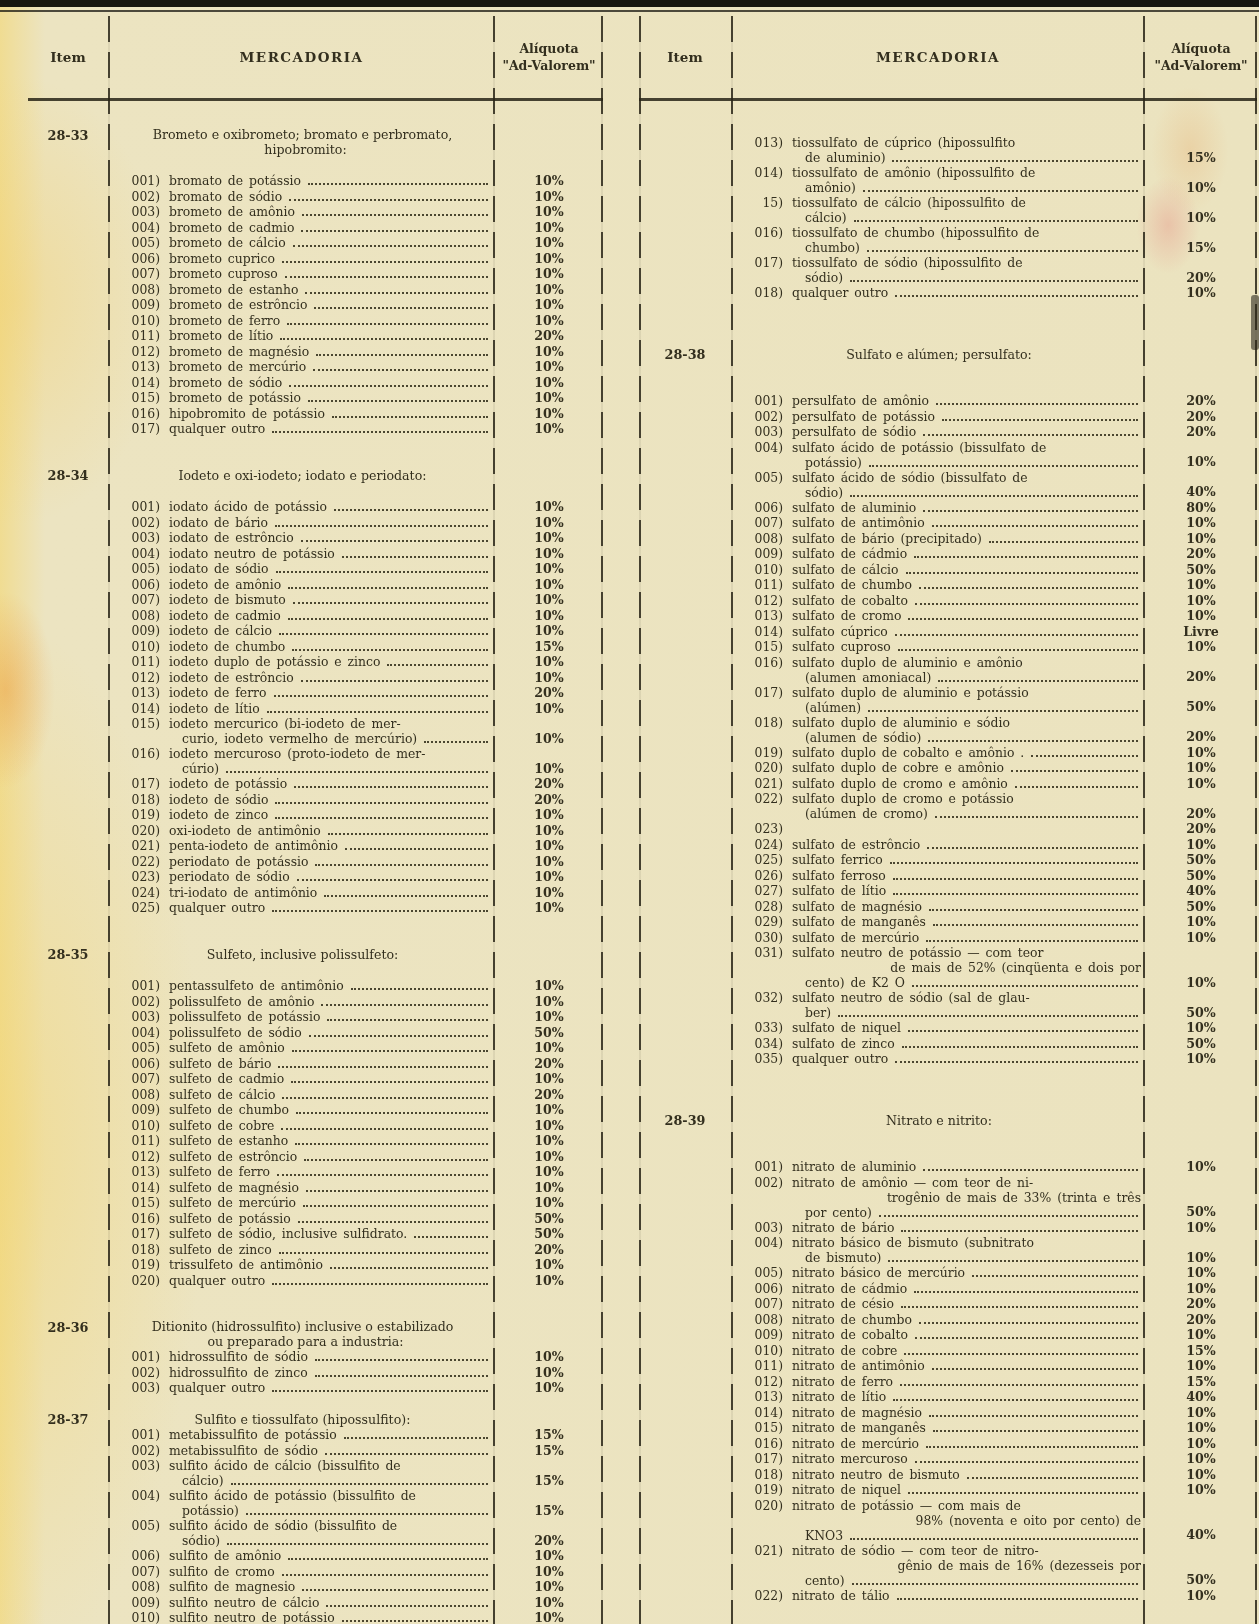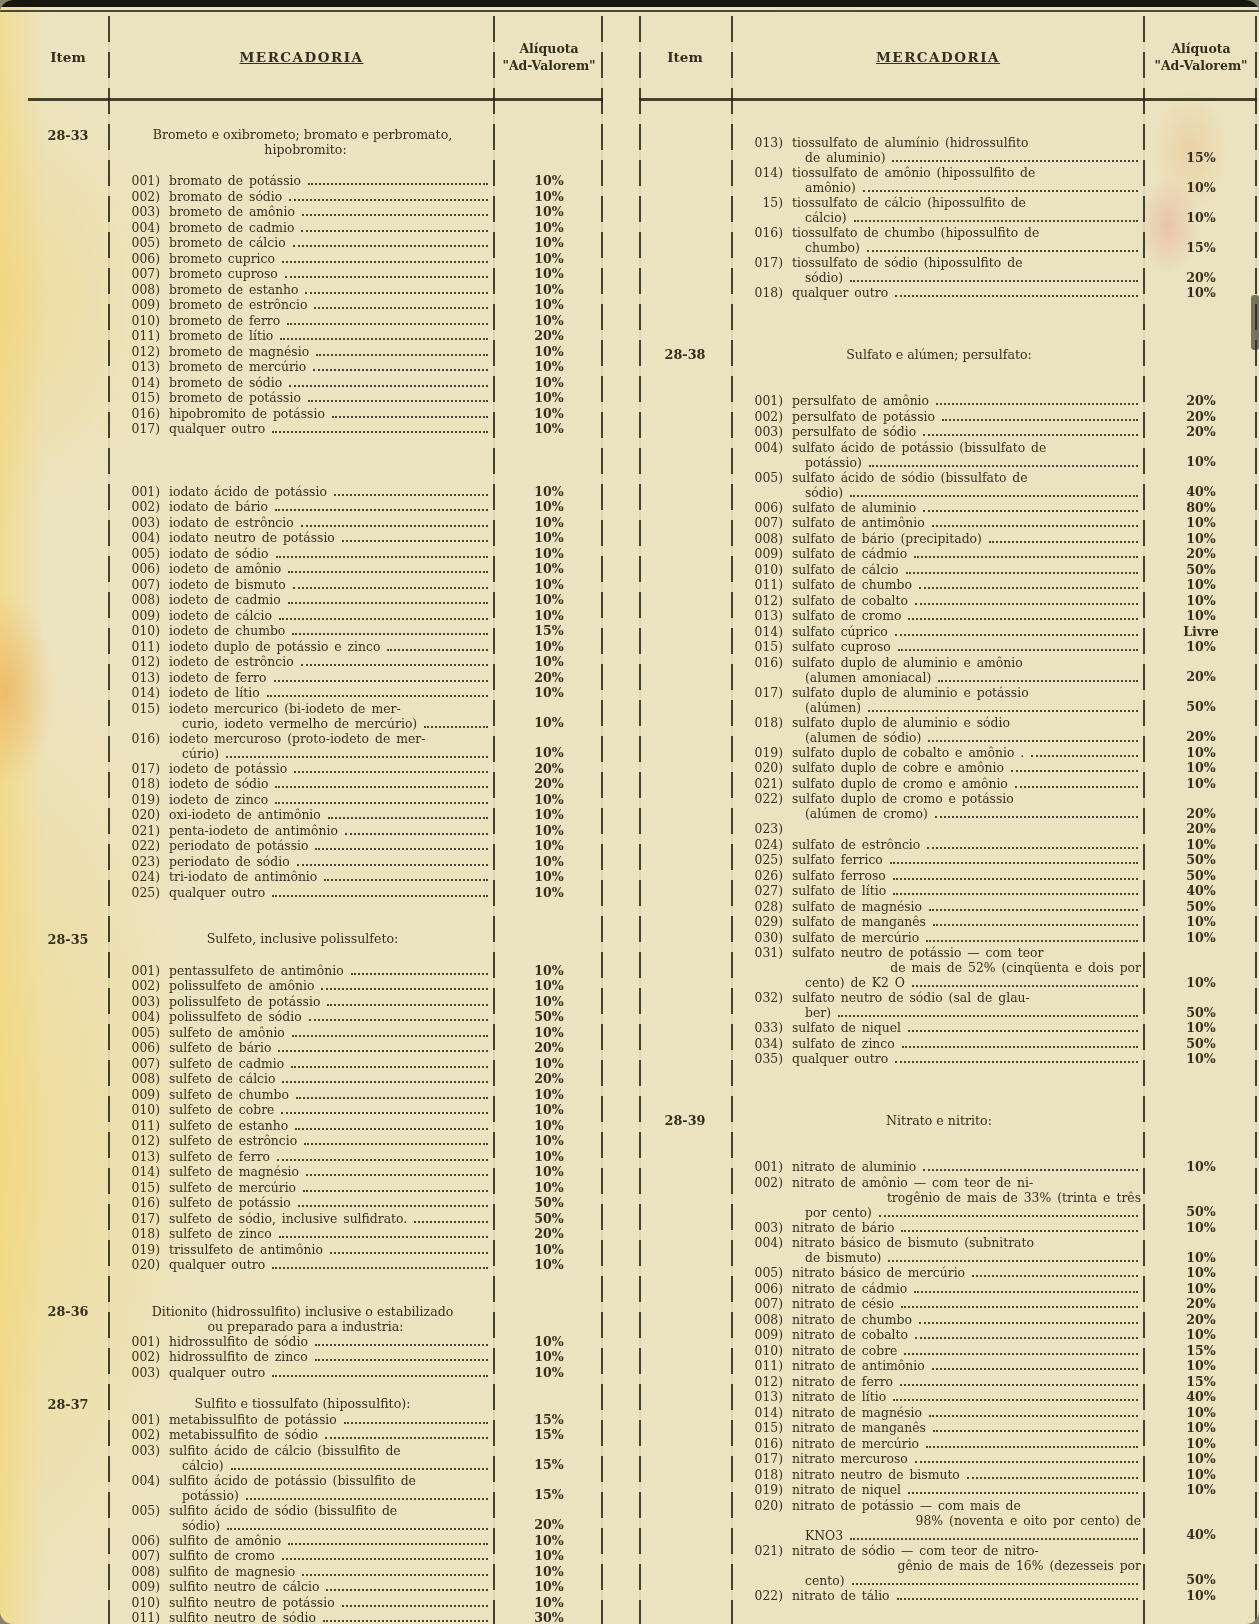--- a/index.html
+++ b/index.html
@@ -8,41 +8,40 @@
     font-family:"DejaVu Serif","Liberation Serif",serif;
     color:#332f1e;
     background-color:#ebe3bf;
     background-image:
       radial-gradient(ellipse 70px 140px at 6px 690px, rgba(235,150,55,0.45), transparent 70%),
       radial-gradient(ellipse 45px 70px at 1168px 225px, rgba(228,120,115,0.30), transparent 70%),
       radial-gradient(ellipse 55px 90px at 1190px 150px, rgba(230,160,90,0.25), transparent 70%),
       radial-gradient(ellipse 260px 700px at 10px 1150px, rgba(243,212,110,0.50), transparent 75%),
       radial-gradient(ellipse 200px 300px at 15px 300px, rgba(243,205,100,0.40), transparent 75%),
       linear-gradient(90deg,#f0dc92 0px,#ece4c1 45px,#ebe3bf 100%);
-    border-radius: 13px;
   }
   .topbar1{position:absolute;top:0;left:0;right:0;height:7px;background:#17160f;}
   .topbar2{position:absolute;top:10px;left:0;right:0;height:2px;background:rgba(23,22,15,0.75);}
   .edge-mark{position:absolute;right:0;top:295px;width:8px;height:55px;background:rgba(30,28,18,0.55);border-radius:3px;}
   .cols{position:absolute;top:16px;left:0;display:flex;}
   .col{position:relative;}
   .col.left{margin-left:28px;width:575px;}
   .col.right{margin-left:36px;width:618px;}
   
   .vline{position:absolute;top:0;bottom:0;width:2px;
     background:repeating-linear-gradient(180deg, rgba(40,36,22,0.85) 0 26px, rgba(40,36,22,0.08) 26px 36px);}
   .col.left .v1{left:80px;} .col.left .v2{right:108px;} .col.left .vr{right:0;}
   .col.right .v0{left:0;} .col.right .v1{left:92px;} .col.right .v2{right:112px;} .col.right .vr{right:0;}
   
   .thead{display:grid;align-items:center;height:82px;
     border-bottom:3px solid rgba(40,36,22,0.85);}
   .col.left .thead{grid-template-columns:80px 1fr 108px;}
   .col.right .thead{grid-template-columns:92px 1fr 112px;}
   .th{text-align:center;font-weight:700;font-size:13.5px;}
-  .th.merc{letter-spacing:1.5px;text-decoration:underline;}
+  .th.merc{letter-spacing:1.5px;}
   .th.aliq{font-weight:700;font-size:12.5px;line-height:17px;}
   .th.aliq .sub{font-weight:700;}
   
   .tbody{padding-top:26px;}
   .row{display:grid;}
   .col.left .row{grid-template-columns:80px 1fr 108px;}
   .col.right .row{grid-template-columns:92px 1fr 112px;}
   .c-item{text-align:center;font-weight:700;font-size:12.8px;line-height:15px;padding-top:0.5px;}
   .c-merc{font-size:12.4px;line-height:15px;padding-left:6px;padding-right:4px;}
   .sec-line{font-size:12.6px;text-align:center;}
@@ -339,20 +338,27 @@
                   <div class="eline">
                     <span class="etxt">qualquer outro</span>
                     <span class="dots"></span>
                   </div>
                 </div>
               </div>
             </div>
             <div class="c-rate">10%</div>
           </div>
           <div class="gap lg"></div>
+          <div class="row">
+            <div class="c-item">28-34</div>
+            <div class="c-merc">
+              <div class="sec-line">Iodeto e oxi-iodeto; iodato e periodato:</div>
+            </div>
+            <div class="c-rate"></div>
+          </div>
           <div class="gap md"></div>
           <div class="row">
             <div class="c-item"></div>
             <div class="c-merc">
               <div class="entry">
                 <span class="num">001)</span>
                 <div class="lines">
                   <div class="eline">
                     <span class="etxt">iodato ácido de potássio</span>
                     <span class="dots"></span>
@@ -1291,21 +1297,21 @@
       </div>
       <div class="tbody">
           <div class="gap sm"></div>
           <div class="row">
             <div class="c-item"></div>
             <div class="c-merc">
               <div class="entry">
                 <span class="num">013)</span>
                 <div class="lines">
                   <div class="eline">
-                    <span class="etxt">tiossulfato de alumínio (hidrossulfito</span>
+                    <span class="etxt">tiossulfato de cúprico (hipossulfito</span>
                   </div>
                   <div class="eline cont">
                     <span class="etxt">de aluminio)</span>
                     <span class="dots"></span>
                   </div>
                 </div>
               </div>
             </div>
             <div class="c-rate">15%</div>
           </div>

